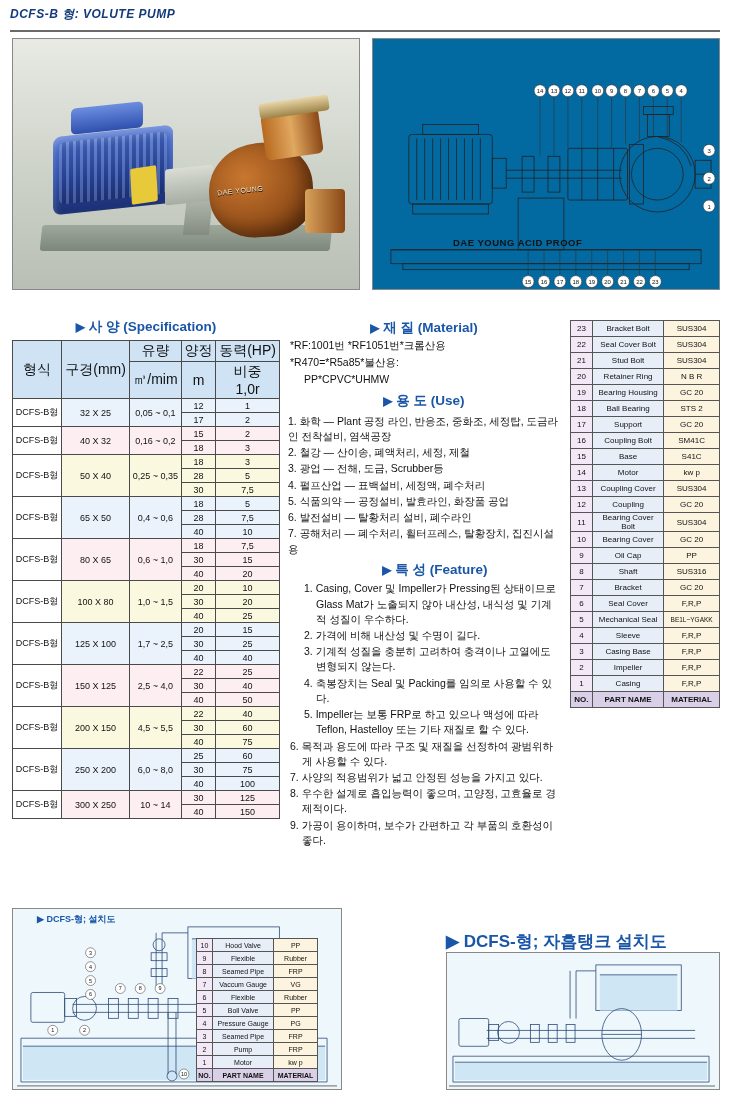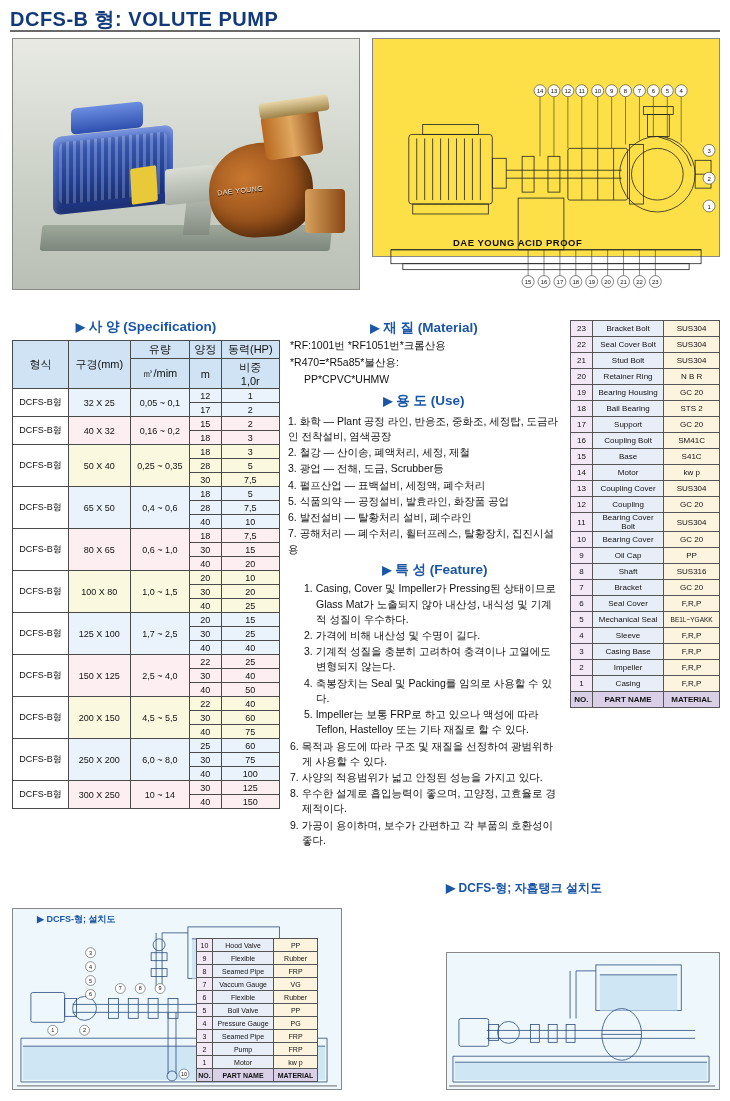--- a/index.html
+++ b/index.html
@@ -14,21 +14,21 @@
     overflow: hidden;
   }
   .page { position: relative; width: 730px; height: 1101px; }
 
   
   .title-bar {
     position:absolute; left:10px; top:6px; width:710px; height:26px;
     border-bottom: 2px solid #6a6a6a;
   }
   .title-text {
-    font-size: 20px; font-weight: bold; color:#123a7a; letter-spacing:0.5px;
+    font-size: 12px; font-weight: bold; color:#123a7a; letter-spacing:0.5px;font-style:italic;
   }
 
   
   .photo {
     position:absolute; left:12px; top:38px; width:348px; height:252px;
     border:1px solid #888; background:#d7dbd2; overflow:hidden;
   }
   .photo .bg {
     position:absolute; inset:0;
     background: linear-gradient(180deg,#e8eae3 0%, #cfd4cb 50%, #b9bfb4 100%);
@@ -92,43 +92,43 @@
     position:absolute; left:172px; top:156px; width:26px; height:40px;
     background:linear-gradient(180deg,#b5bbb0,#848c82); transform:skewX(-6deg);
   }
   .pumplabel{
     position:absolute; left:204px; top:148px; color:#f2e6cf; font-size:7px;
     transform: rotate(-6deg); letter-spacing:.5px; text-shadow:0 1px 0 #000;
   }
 
   
   .drawing {
-    position:absolute; left:372px; top:38px; width:348px; height:219px;
-    border:1px solid #888; background:#fde047;
+    position:absolute; left:372px; top:38px; width:348px; height:252px;
+    border:1px solid #888; background:#0369a1;
   }
   .dwg-label {
     position:absolute; left:80px; top:198px; font-size:9.5px; letter-spacing:.5px;
     color:#111; font-weight:bold;
   }
   .dwg-svg { position:absolute; inset:0; }
 
   
   .sec-h {
     color:#1a56a8; font-size:13.5px; font-weight:bold;text-align:center;
   }
   .tri { color:#1a56a8; font-size:12px; }
 
   
   .spec-wrap { position:absolute; left:12px; top:318px; width:268px; }
   .spec-title { margin-bottom:4px; }
   table.spec { border-collapse: collapse; width:268px; font-size:9px; }
   table.spec th, table.spec td {
     border:1px solid #4a4a4a; text-align:center; padding:1px 2px; height:14px;
   }
-  table.spec thead th { background:#cfe3f5; font-weight:normal; font-size:11px; }
+  table.spec thead th { background:#cfe3f5; font-weight:normal; font-size:14px; }
   table.spec td.model { background:#ffffff; font-size:9px; white-space:nowrap; }
   .row-a td { background:#eaf3fb; }
   .row-b td { background:#fdeef1; }
   .row-c td { background:#fbf8e0; }
   .row-d td { background:#eaf3fb; }
   .row-e td { background:#fdeef1; }
   .row-f td { background:#fbf8e0; }
   .row-g td { background:#eaf3fb; }
   .row-h td { background:#fdeef1; }
   .row-i td { background:#fbf8e0; }
@@ -170,21 +170,21 @@
   table.bp td.no { width:16px; background:#f3e9f6; }
   table.bp td.nm { width:62px; background:#e8eef8; }
   table.bp td.mt { width:44px; background:#fdf4e0; }
   table.bp tr.hdr td { background:#d9d0e8; font-weight:bold; }
 
   
   .brinstall {
     position:absolute; left:446px; top:952px; width:274px; height:138px;
     border:1px solid #888; background:#eef7fb;
   }
-  .br-cap { position:absolute; left:446px; top:880px; font-size:12px; color:#1a56a8; font-weight:bold;text-align:right; }
+  .br-cap { position:absolute; left:446px; top:930px; font-size:17px; color:#1a56a8; font-weight:bold;text-align:right; }
 
   .use2 { position:absolute; left:440px; top:992px; width:180px; font-size:10.5px; }
 </style>
 </head>
 <body>
 
 <div class="page">
 
   <div class="title-bar">
     <div class="title-text">DCFS-B 형: VOLUTE PUMP</div>

